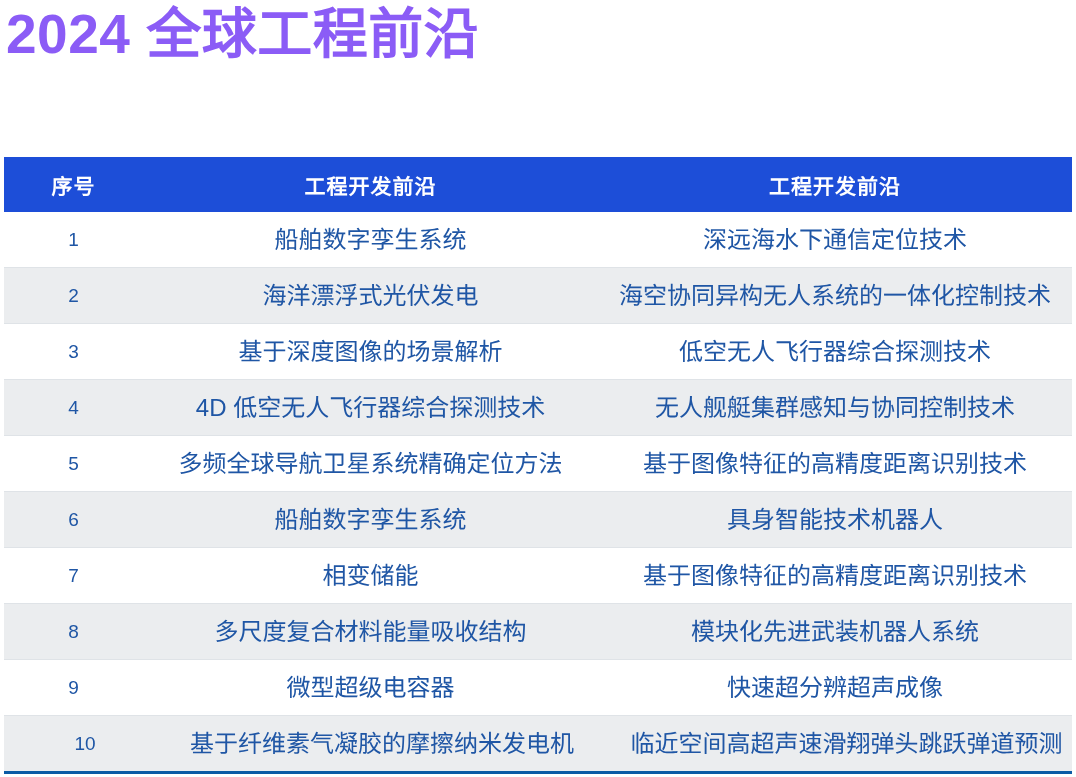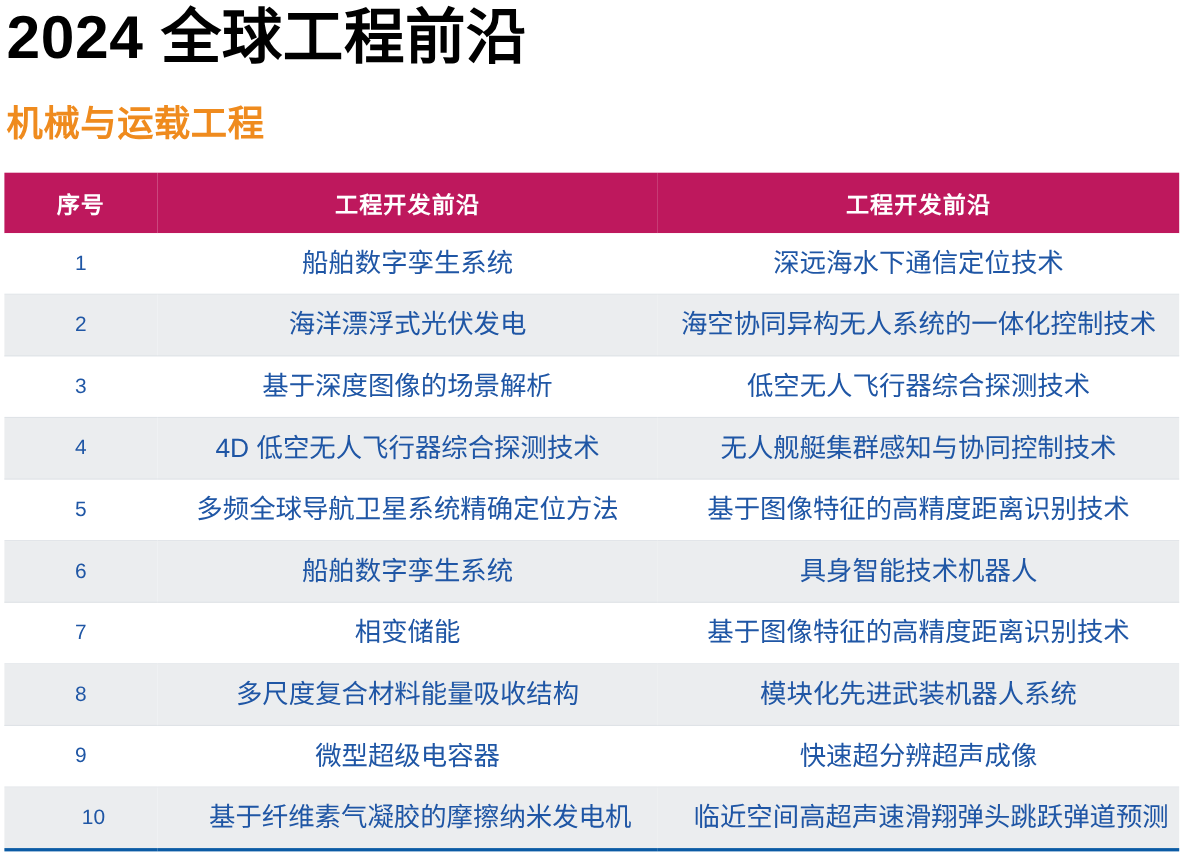--- a/index.html
+++ b/index.html
@@ -24,21 +24,21 @@
   }
 
   
   .main-title {
     position: absolute;
     left: 6px;
     top: 2px;
     font-size: 55px;
     line-height: 64px;
     font-weight: bold;
-    color: #000000;
+    color: #8b5cf6;
     letter-spacing: 0.5px;
     white-space: nowrap;
   }
   .sub-title {
     position: absolute;
     left: 6px;
     top: 92px;
     font-size: 33px;
     line-height: 42px;
     font-weight: bold;
@@ -57,21 +57,21 @@
   table.fronts {
     width: 100%;
     border-collapse: collapse;
     table-layout: fixed;
   }
   table.fronts col.c-no    { width: 139px; }
   table.fronts col.c-res   { width: 455px; }
   table.fronts col.c-dev   { width: 474px; }
 
   thead th {
-    background: #be185d;
+    background: #1d4ed8;
     color: #ffffff;
     font-size: 21px;
     font-weight: bold;
     height: 55px;
     padding: 0;
     text-align: center;
     vertical-align: middle;
     letter-spacing: 1px;
     border: none;
   }
@@ -101,21 +101,20 @@
     padding-left: 27px;
   }
 </style>
 </head>
 <body>
 
 <div class="page">
 
   <div class="main-title">2024 全球工程前沿</div>
 
-  <div class="sub-title">机械与运载工程</div>
 
   <div class="table-wrap">
     <table class="fronts">
       <colgroup>
         <col class="c-no">
         <col class="c-res">
         <col class="c-dev">
       </colgroup>
       <thead>
         <tr>

